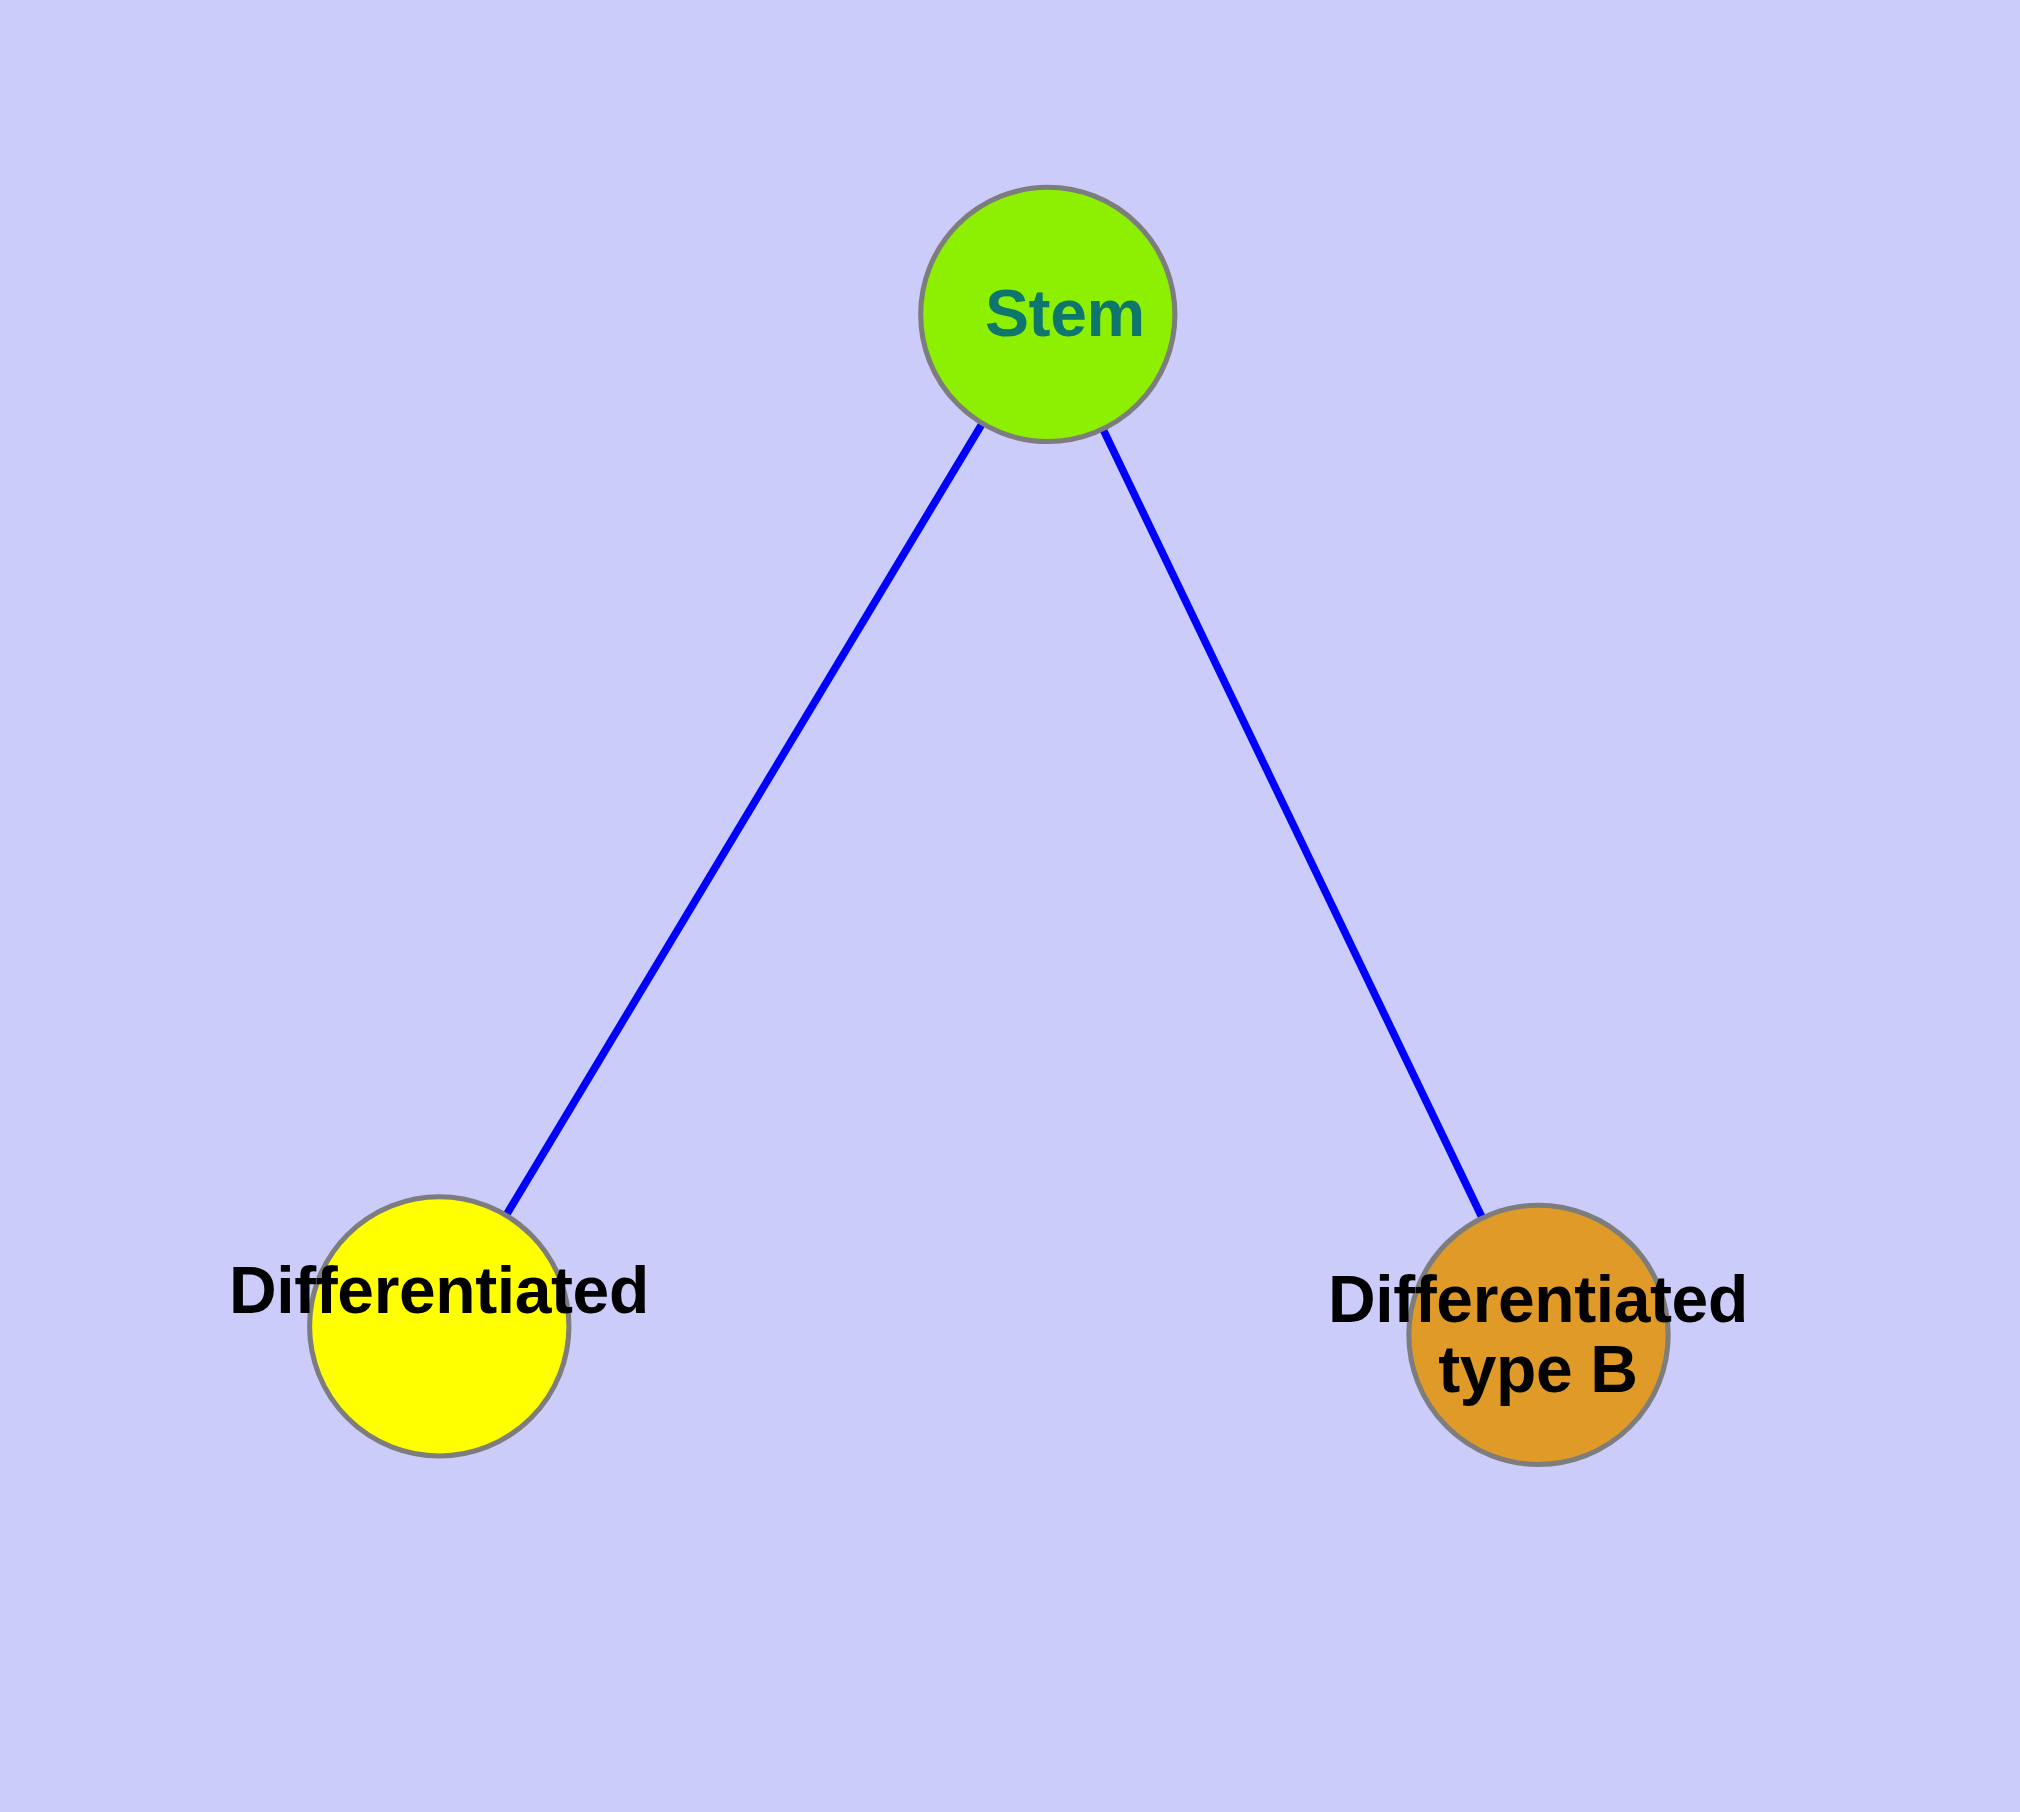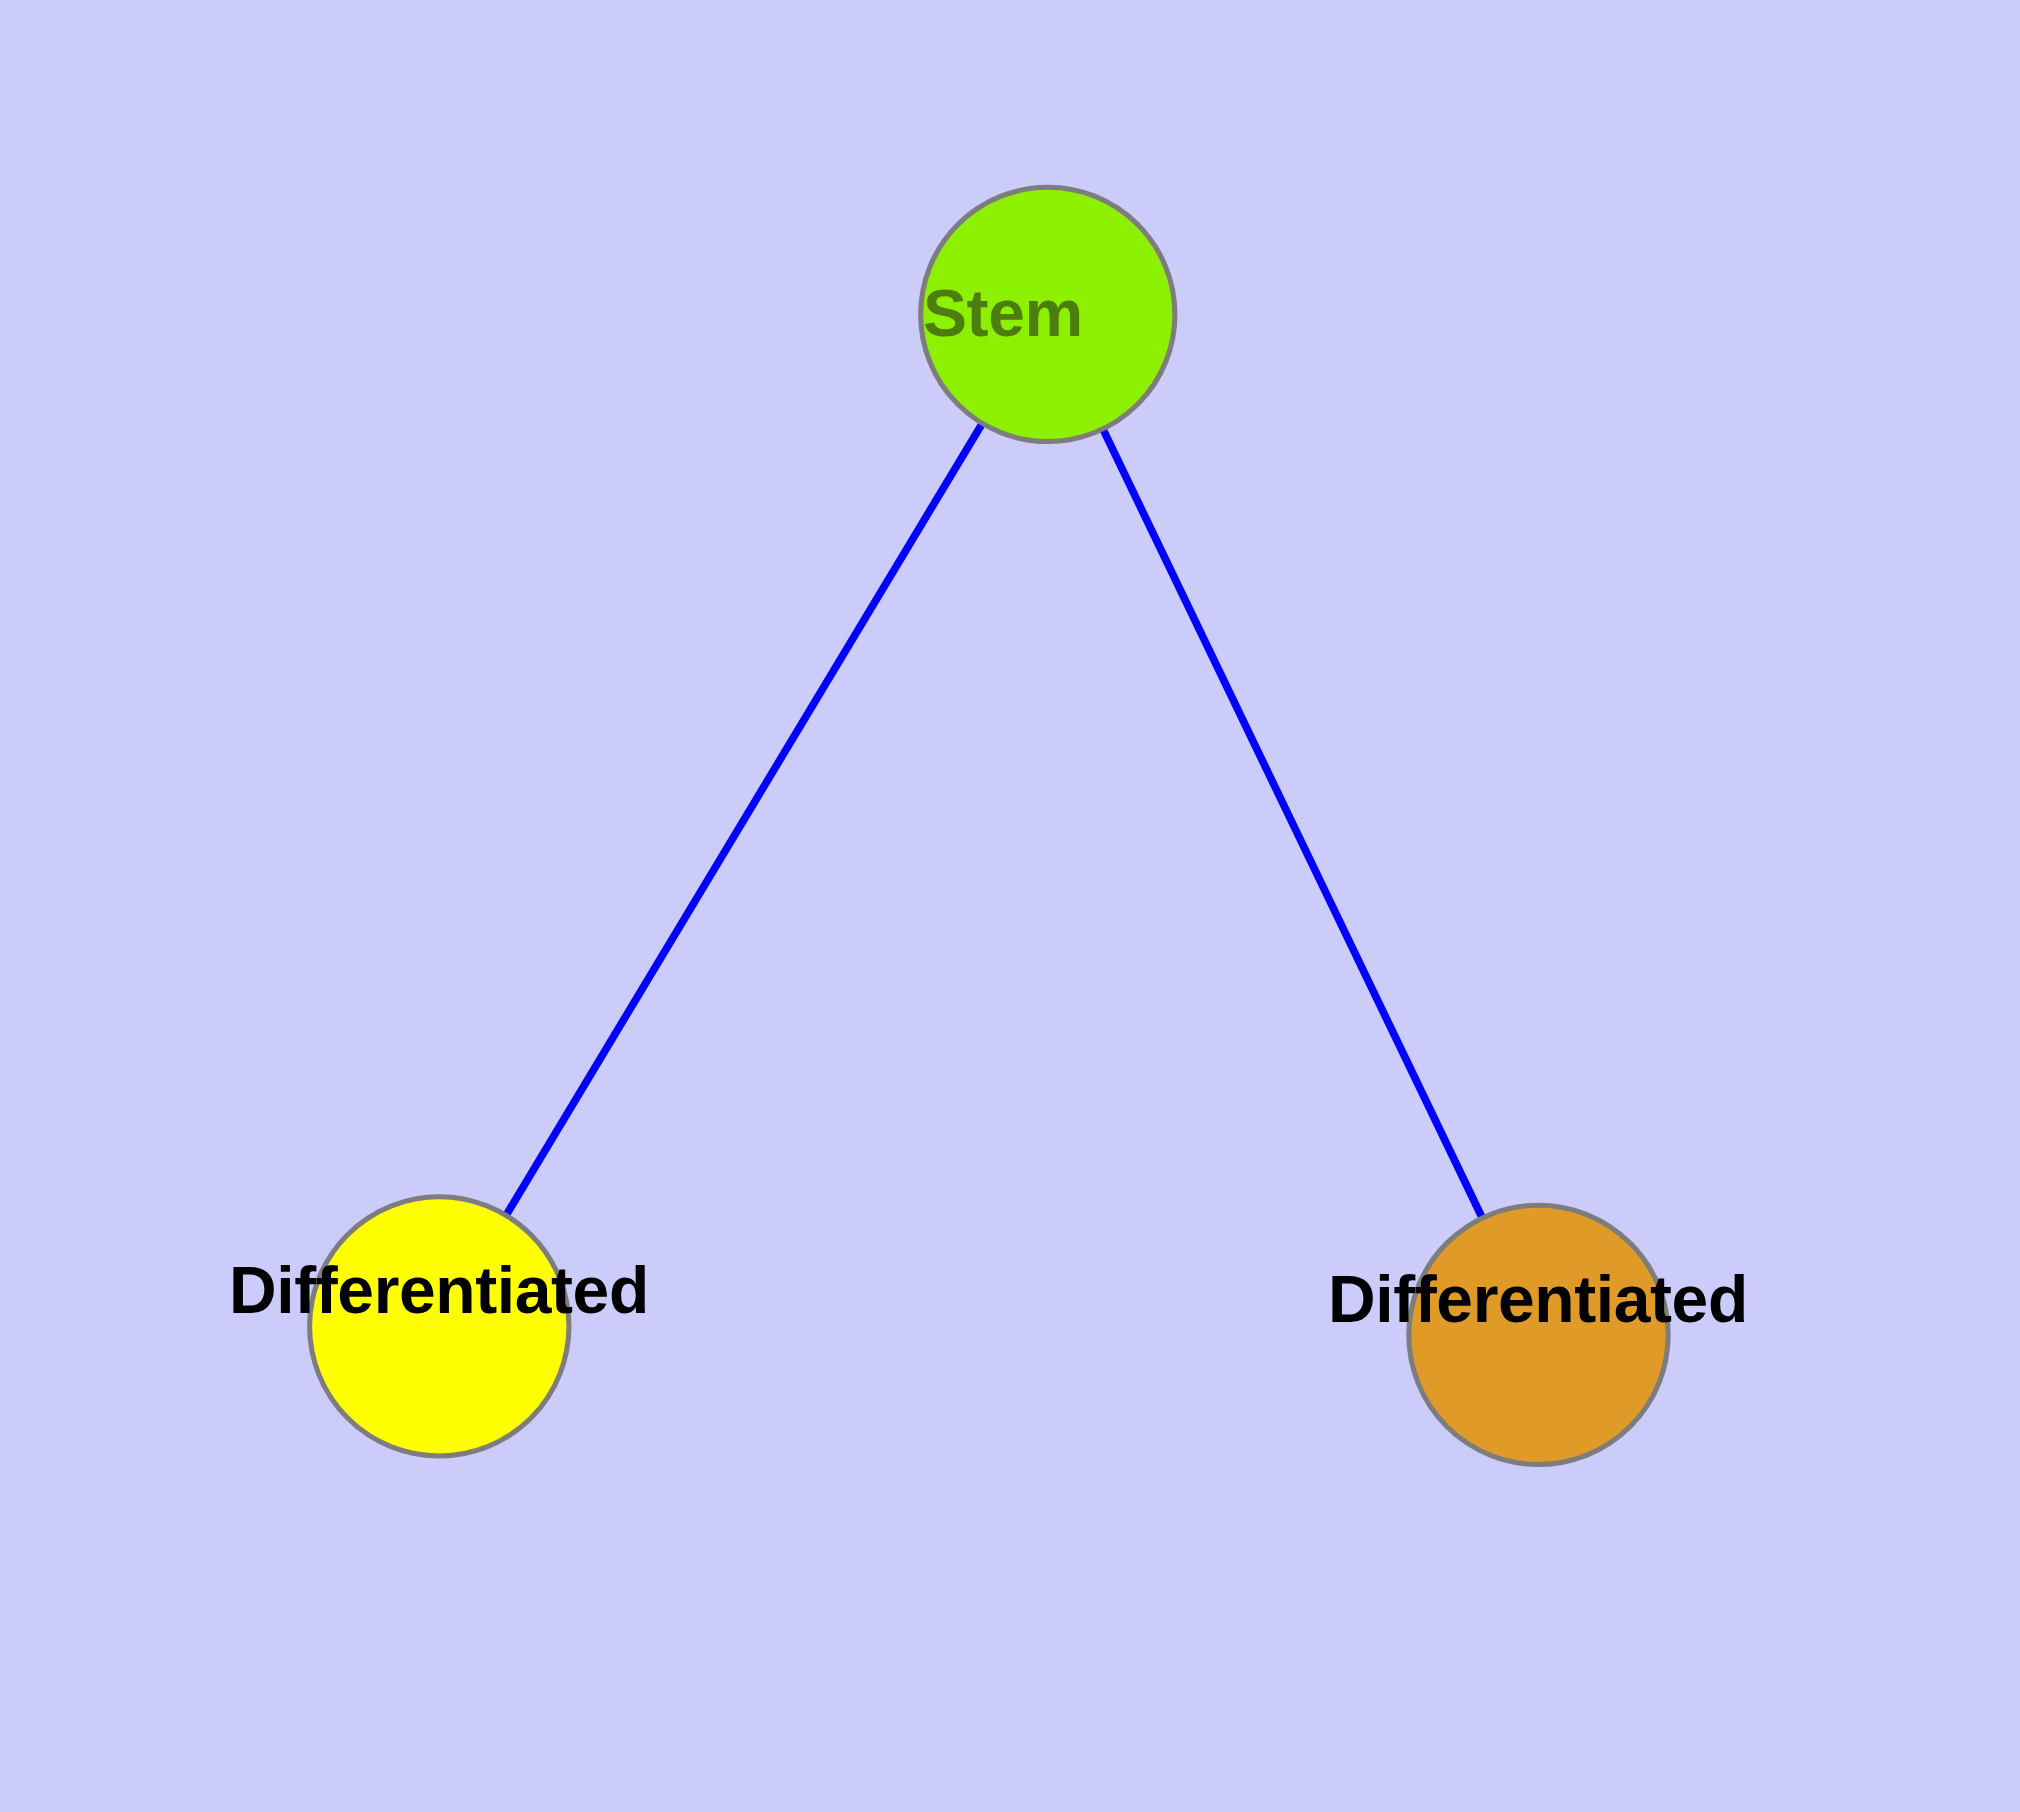--- a/index.html
+++ b/index.html
@@ -55,25 +55,26 @@
         <line x1="1300.1414193121107" y1="504.37870268010556" x2="1749.5584167829143" y2="1438.9176749682706" stroke="#0000ff" stroke-width="9" stroke-linecap="butt"></line>
       </g>
     <g id="nodes-layer">
         <circle cx="1236" cy="371" r="150" fill="#8cf000" stroke="#7d7d7d" stroke-width="6"></circle>
         <circle cx="518" cy="1565" r="153" fill="#ffff00" stroke="#7d7d7d" stroke-width="6"></circle>
         <circle cx="1815" cy="1575" r="153" fill="#e09a28" stroke="#7d7d7d" stroke-width="6"></circle>
       </g>
   </svg>
 
   <div id="labels-layer">
-      <div class="node-label" style="font-size: 66px; color: #4d7c0f; left: 923px; top: 279px;">
+      <div class="node-label" style="font-size: 66px; color: #0f766e; left: 985px; top: 279px;">
         <span class="label-line">Stem</span>
       </div>
       <div class="node-label two-line" style="font-size: 66px; color: rgb(0, 0, 0); left: 229px; top: 1256px;">
         <span class="label-line">Differentiated</span>
       </div>
       <div class="node-label two-line" style="font-size: 66px; color: rgb(0, 0, 0); left: 1328px; top: 1265px;">
         <span class="label-line">Differentiated</span>
+        <span class="label-line">type B</span>
       </div>
     </div>
 
 </div>
 
 
 </body></html>

